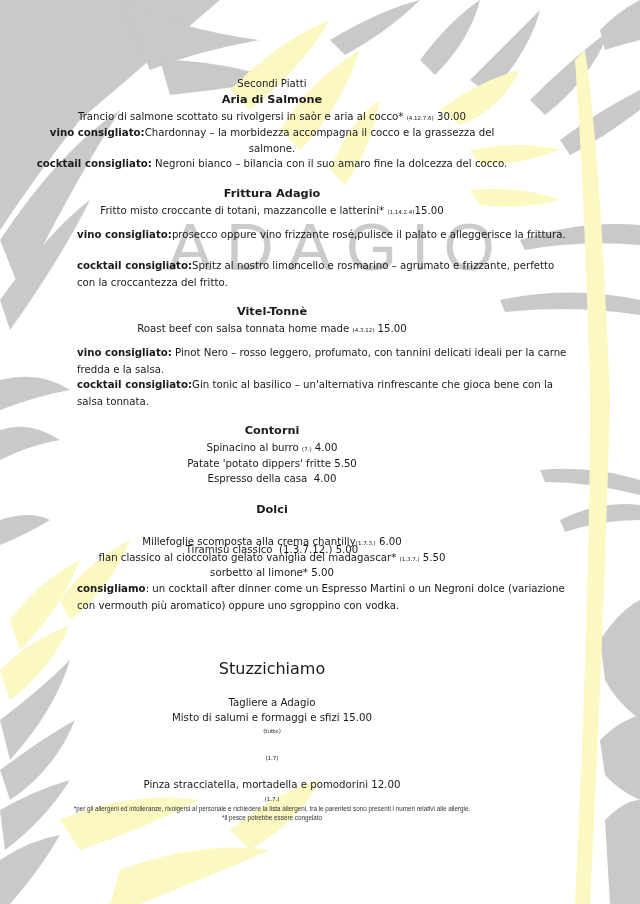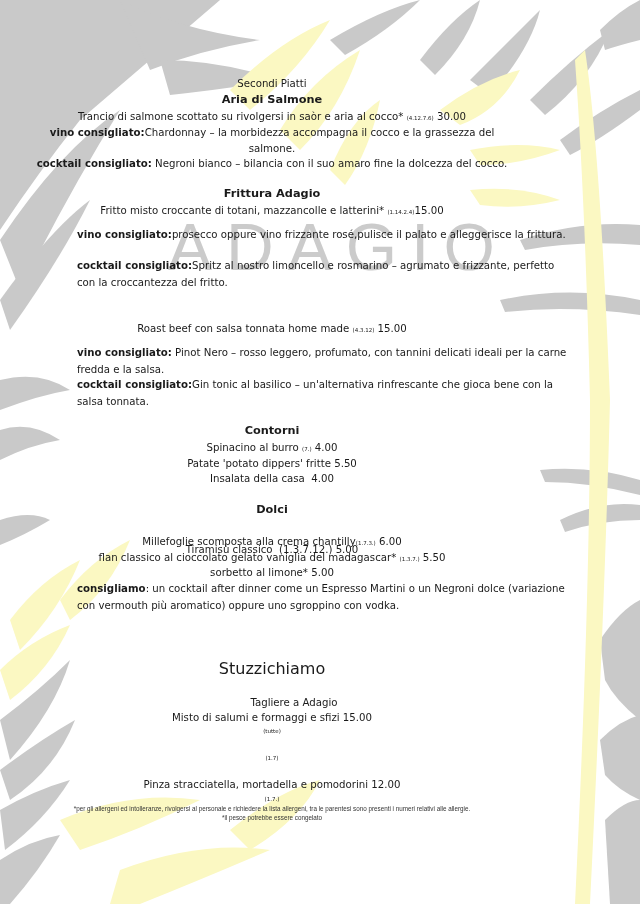--- a/index.html
+++ b/index.html
@@ -104,20 +104,21 @@
     <span>Fritto misto croccante di totani, mazzancolle e latterini*</span>
     <span class="sm">(1.14.2.4)</span><span>15.00</span>
   </div>
   <div class="line left t" style="top:227px;">
     <span class="b">vino consigliato:</span><span>prosecco oppure vino frizzante rosé,pulisce il palato e alleggerisce la frittura.</span>
   </div>
   <div class="line left t" style="top:258px;">
     <span class="b">cocktail consigliato:</span><span>Spritz al nostro limoncello e rosmarino – agrumato e frizzante, perfetto con la croccantezza del fritto.</span>
   </div>
 
+  <div class="line t h" style="top:304px;">Vitel-Tonnè</div>
   <div class="line t" style="top:321px;">
     <span>Roast beef con salsa tonnata home made</span>
     <span class="sm">(4.3.12)</span>
     <span>15.00</span>
   </div>
   <div class="line left t" style="top:345px;">
     <span class="b">vino consigliato:</span><span> Pinot Nero – rosso leggero, profumato, con tannini delicati ideali per la carne fredda e la salsa.</span>
   </div>
   <div class="line t h" style="top:423px;">Contorni</div>
 
@@ -127,21 +128,21 @@
   <div class="line t" style="top:440px;">
     <span>Spinacino al burro</span>
     <span class="sm">(7.)</span>
     <span>4.00</span>
   </div>
   <div class="line t" style="top:456px;">
     <span>Patate 'potato dippers' fritte</span>
     <span>5.50</span>
   </div>
   <div class="line t" style="top:471px;">
-    <span>Insalata della casa</span>&nbsp;
+    <span>Espresso della casa</span>&nbsp;
     <span>4.00</span>
   </div>
 
   <div class="line t h" style="top:502px;">Dolci</div>
   <div class="line t" style="top:542px;">
     <span>Tiramisù classico</span>&nbsp;
     <span>(1.3.7.12.)</span>
     <span>5.00</span>
   </div>
   <div class="line t" style="top:534px;">
@@ -155,21 +156,21 @@
   </div>
   <div class="line t" style="top:565px;">
     <span>sorbetto al limone*</span>
     <span>5.00</span>
   </div>
   <div class="line left t" style="top:581px;">
     <span class="b">consigliamo</span><span>: un cocktail after dinner come un Espresso Martini o un Negroni dolce (variazione con vermouth più aromatico) oppure uno sgroppino con vodka.</span>
   </div>
 
   <div class="line big" style="top:659px;">Stuzzichiamo</div>
-  <div class="line t" style="top:695px;margin-left:22px;">Tagliere a Adagio</div>
+  <div class="line t" style="top:695px;">Tagliere a Adagio</div>
   <div class="line t" style="top:710px;">Misto di salumi e formaggi e sfizi 15.00</div>
   <div class="line sm" style="top:728px;">(tutte)</div>
   <div class="line sm" style="top:755px;">(1.7)</div>
   <div class="line t" style="top:777px;">Pinza stracciatella, mortadella e pomodorini 12.00</div>
   <div class="line sm" style="top:796px;">(1.7.)</div>
 
   <div class="line fine" style="top:805px;">*per gli allergeni ed intolleranze, rivolgersi al personale e richiedere la lista allergeni, tra le parentesi sono presenti i numeri relativi alle allergie.</div>
   <div class="line fine" style="top:814px;">*il pesce potrebbe essere congelato</div>
 </main>
 

